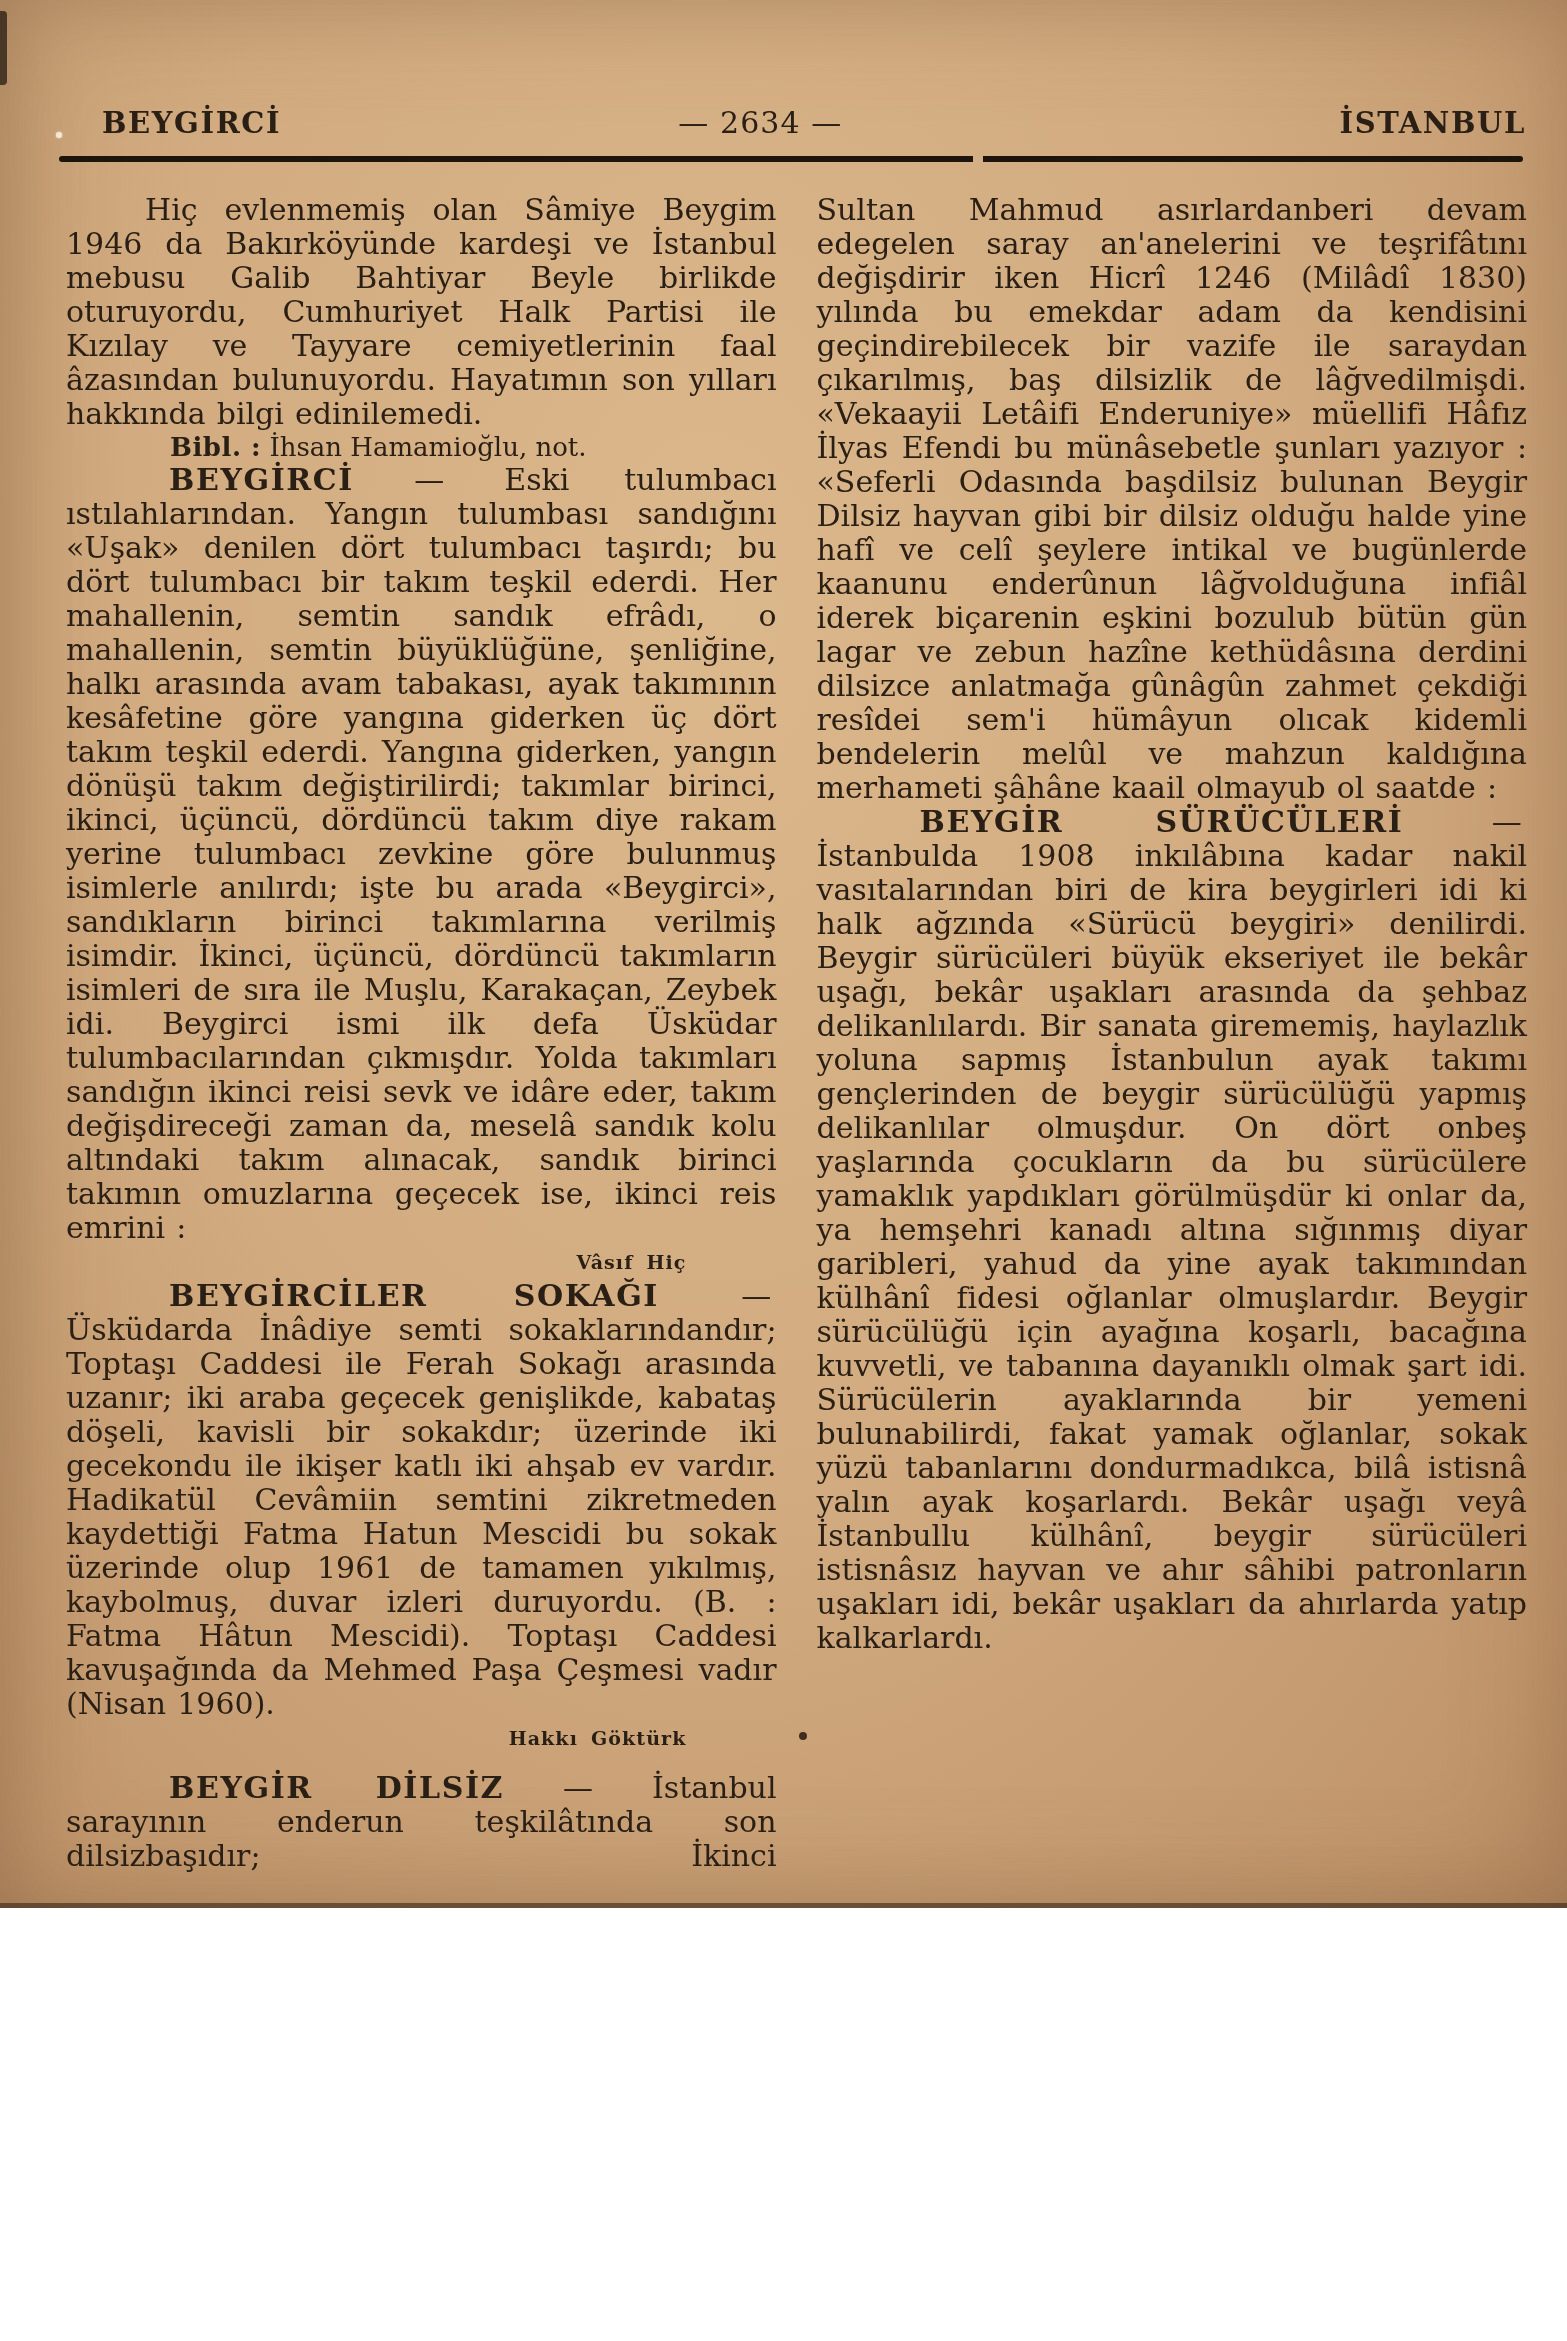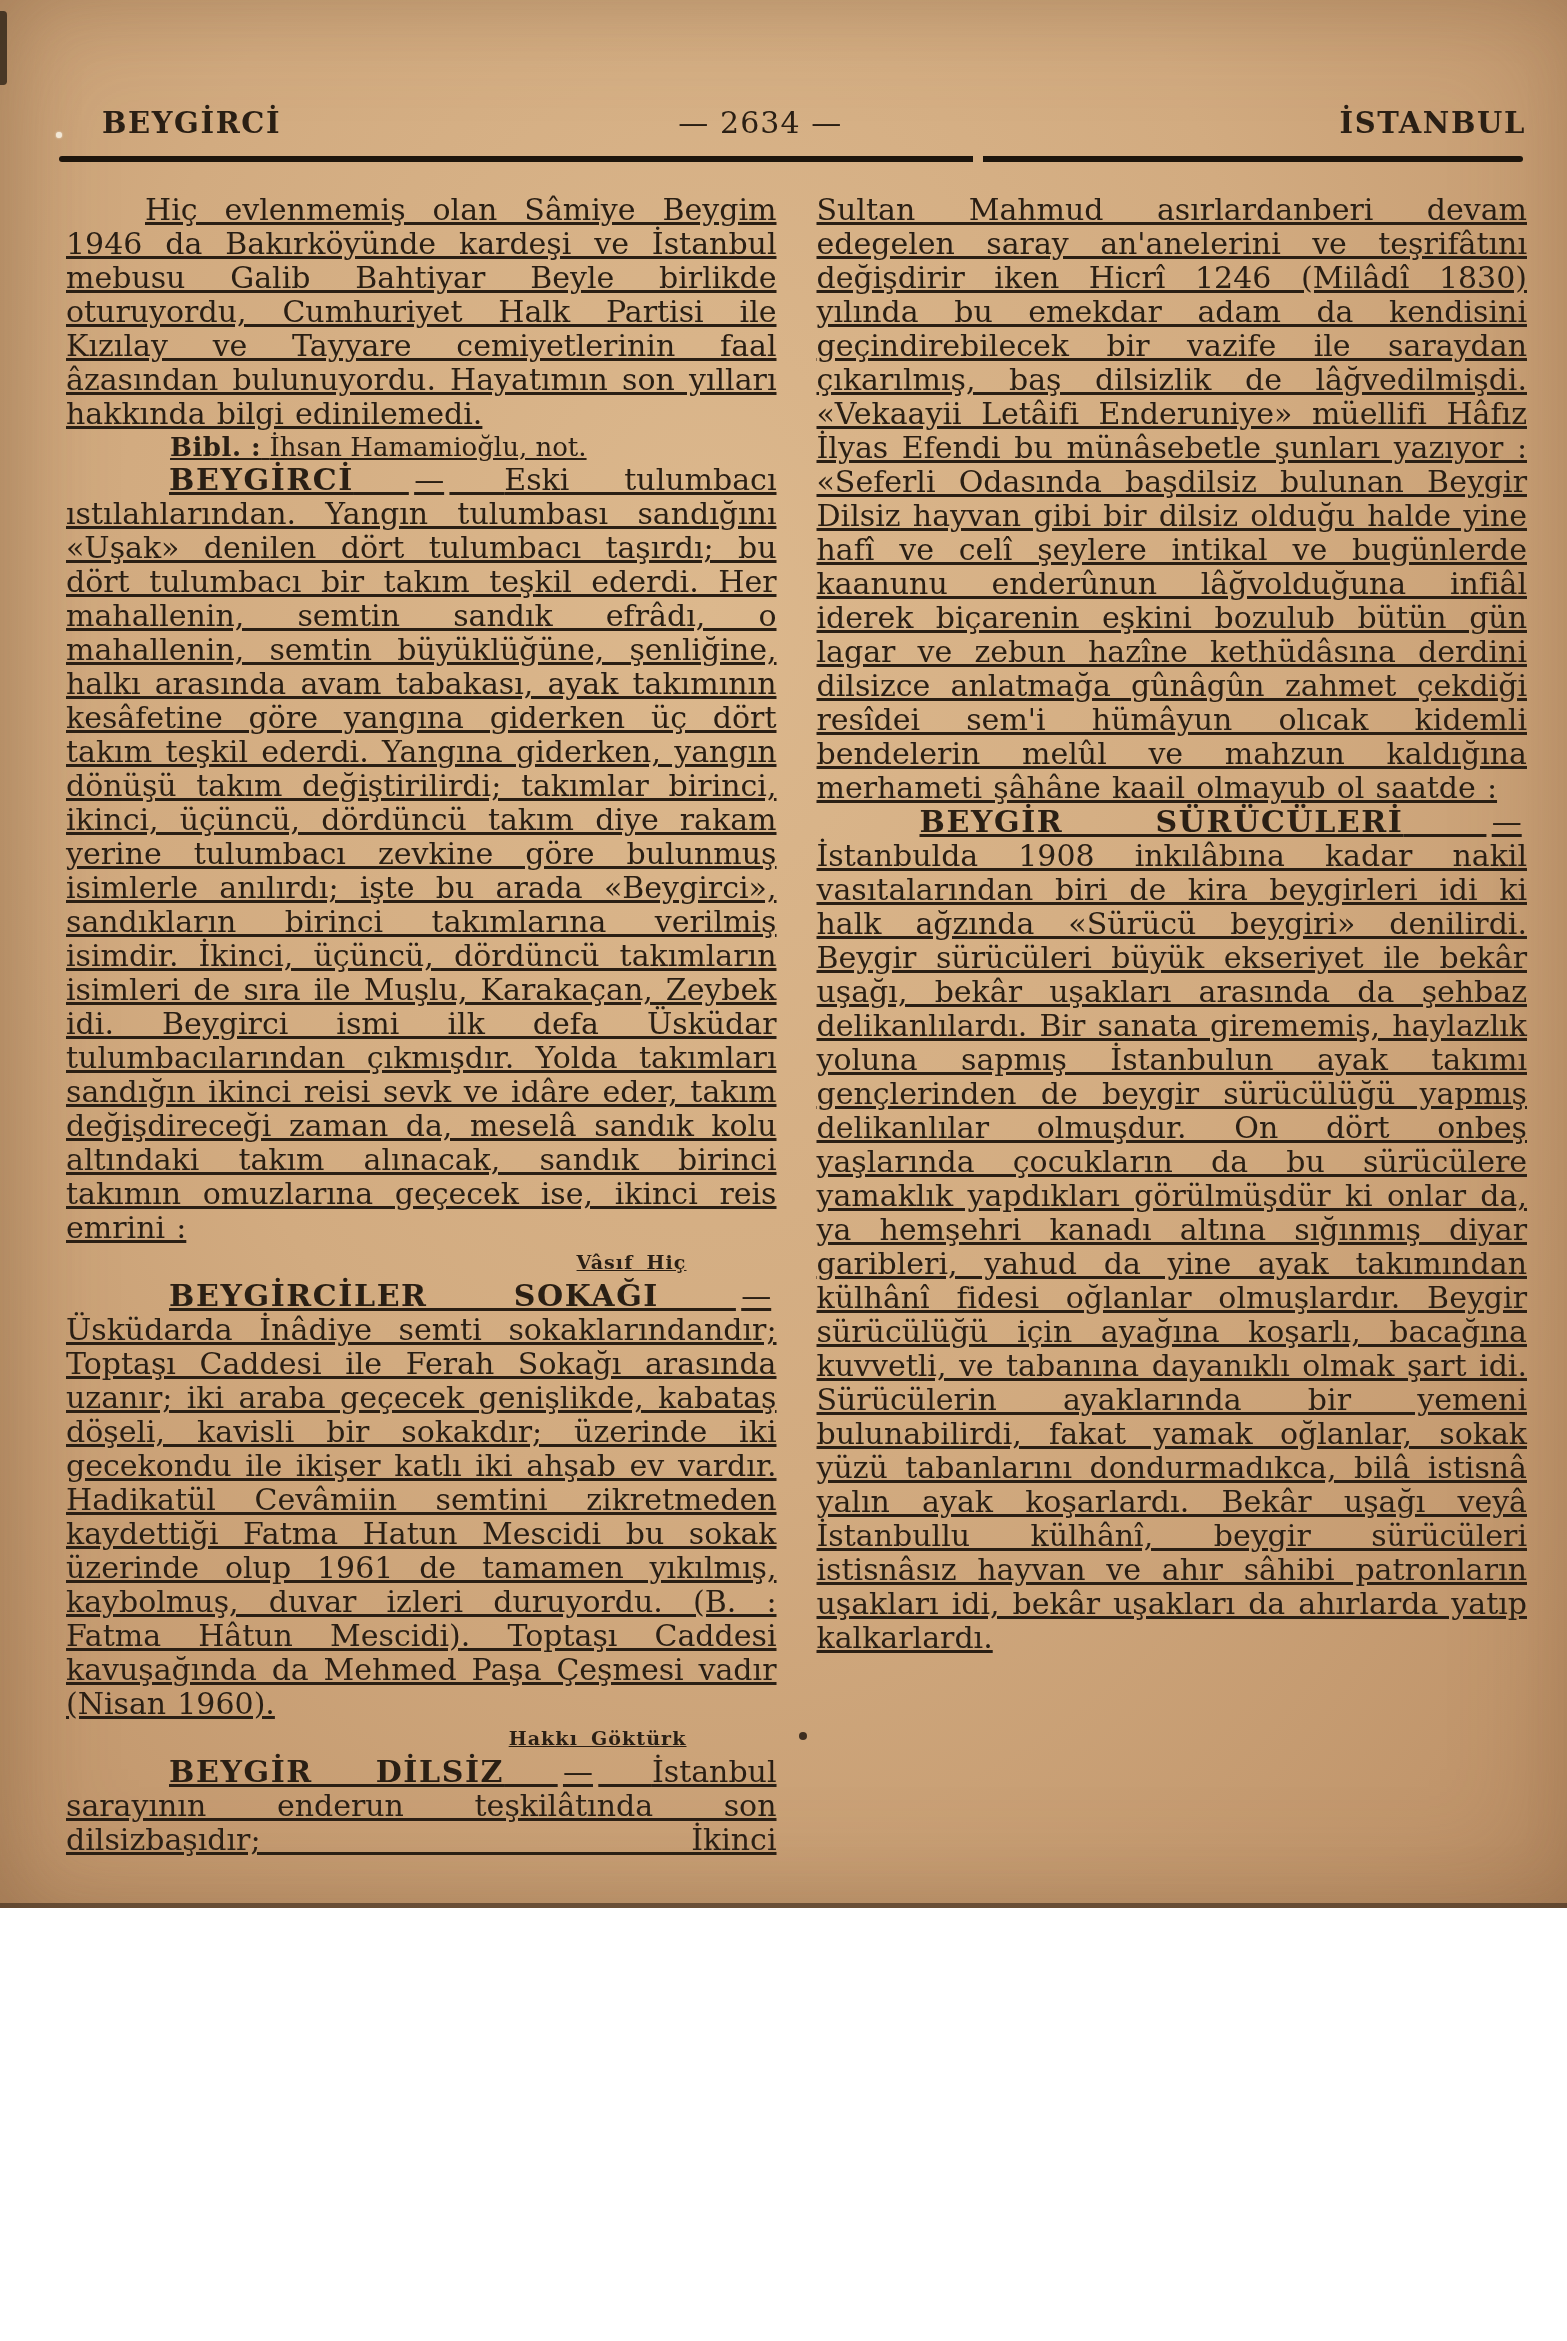--- a/index.html
+++ b/index.html
@@ -38,31 +38,31 @@
   .rule{
     height:6.3px;margin:16px 45px 0 59px;border-radius:3.2px;
     background:linear-gradient(90deg, var(--rule) 0 62.4%, rgba(0,0,0,0) 62.4% 63.1%, var(--rule) 63.1% 100%);
   }
 
   main.columns{
     display:grid;grid-template-columns:1fr 1fr;column-gap:40px;
     padding:31px 41px 0 66px;
   }
   .col{min-width:0;}
-  .col p{margin:0;text-decoration:underline;}
+  .col p{margin:0;}
   .para{
     font-size:30px;line-height:34px;text-align:justify;
     word-spacing:1.6px;text-indent:79px;margin-top:29px;
   }
   .para.cont{text-indent:0;margin-top:0;}
   .col > p:first-child{margin-top:0;}
   .entry{margin-top:70px;text-indent:103px;}
   .entry-lead{font-weight:bold;letter-spacing:1.6px;word-spacing:8.4px;}
   .entry-dash{margin:0 5.3px;}
-  #col-left .entry:last-child{text-align-last:justify;}
+  #col-left .entry:last-child{text-align-last:justify;margin-top:16px;}
   .bibl{
     font-size:26px;line-height:32px;text-indent:104px;margin-top:24px;
   }
   .bibl b{letter-spacing:0.5px;}
   .signature{
     font-size:19px;line-height:34px;font-weight:bold;
     text-align:right;margin-top:37px;margin-bottom:22px;
     padding-right:90px;letter-spacing:1.1px;word-spacing:5.3px;
   }
 </style>

